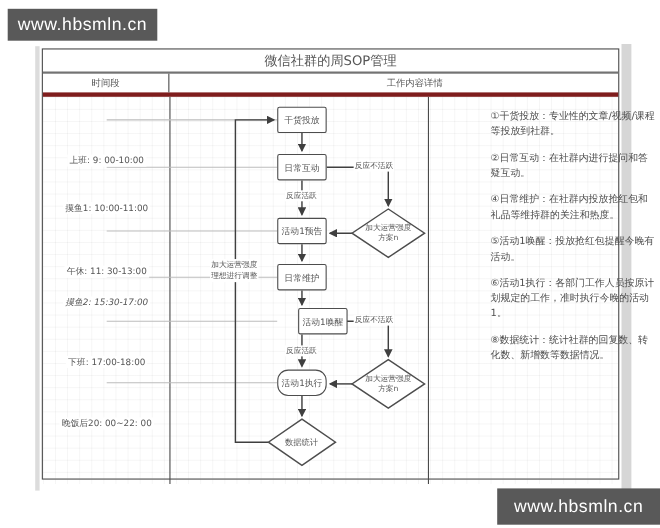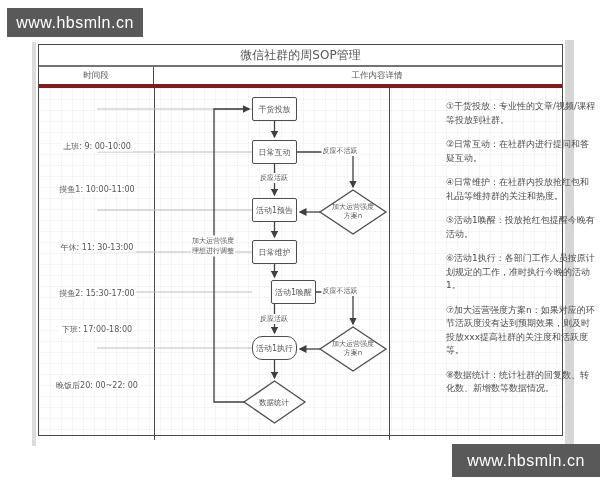--- a/index.html
+++ b/index.html
@@ -142,21 +142,21 @@
       <g stroke="#4d4d4d" stroke-width="1.3" fill="#ffffff">
         <polygon points="314,102 347,124 314,146 281,124"></polygon>
         <polygon points="314,239 347,261 314,283 281,261"></polygon>
         <polygon points="235.5,293 266,314 235.5,335 205,314"></polygon>
       </g>
     </svg>
 
     <span class="time-label" style="left:58px;top:21px;">上班: 9: 00-10:00</span>
     <span class="time-label" style="left:58px;top:64px;">摸鱼1: 10:00-11:00</span>
     <span class="time-label" style="left:58px;top:122px;">午休: 11: 30-13:00</span>
-    <span class="time-label" style="left:58px;top:168px;">摸鱼2: 15:30-17:00</span>
+    <span class="time-label" style="left:58px;top:150px;font-style:italic;">摸鱼2: 15:30-17:00</span>
     <span class="time-label" style="left:58px;top:204px;">下班: 17:00-18:00</span>
     <span class="time-label" style="left:58px;top:260px;">晚饭后20: 00~22: 00</span>
 
     <div class="flow-box" style="left:213px;top:9px;">干货投放</div>
     <div class="flow-box" style="left:213px;top:52px;">日常互动</div>
     <div class="flow-box" style="left:213px;top:110px;">活动1预告</div>
     <div class="flow-box" style="left:213px;top:152px;">日常维护</div>
     <div class="flow-box" style="left:213px;top:192px;margin-left:19px;">活动1唤醒</div>
     <div class="flow-box" style="left:213px;top:248px;border-radius:10px;">活动1执行</div>
 
@@ -178,19 +178,18 @@
       <div>加大运营强度</div>
       <div>理想进行调整</div>
     </div>
 
     <div class="details">
       <p>①干货投放：专业性的文章/视频/课程等投放到社群。</p>
       <p>②日常互动：在社群内进行提问和答疑互动。</p>
       <p>④日常维护：在社群内投放抢红包和礼品等维持群的关注和热度。</p>
       <p>⑤活动1唤醒：投放抢红包提醒今晚有活动。</p>
       <p>⑥活动1执行：各部门工作人员按原计划规定的工作，准时执行今晚的活动1。</p>
-      <p>⑦加大运营强度方案n：如果对应的环节活跃度没有达到预期效果，则及时投放xxx提高社群的关注度和活跃度等。</p>
       <p>⑧数据统计：统计社群的回复数、转化数、新增数等数据情况。</p>
     </div>
   </div>
 </div>
 
 <div class="watermark wm-bottom">www.hbsmln.cn</div>
 
 </body></html>

